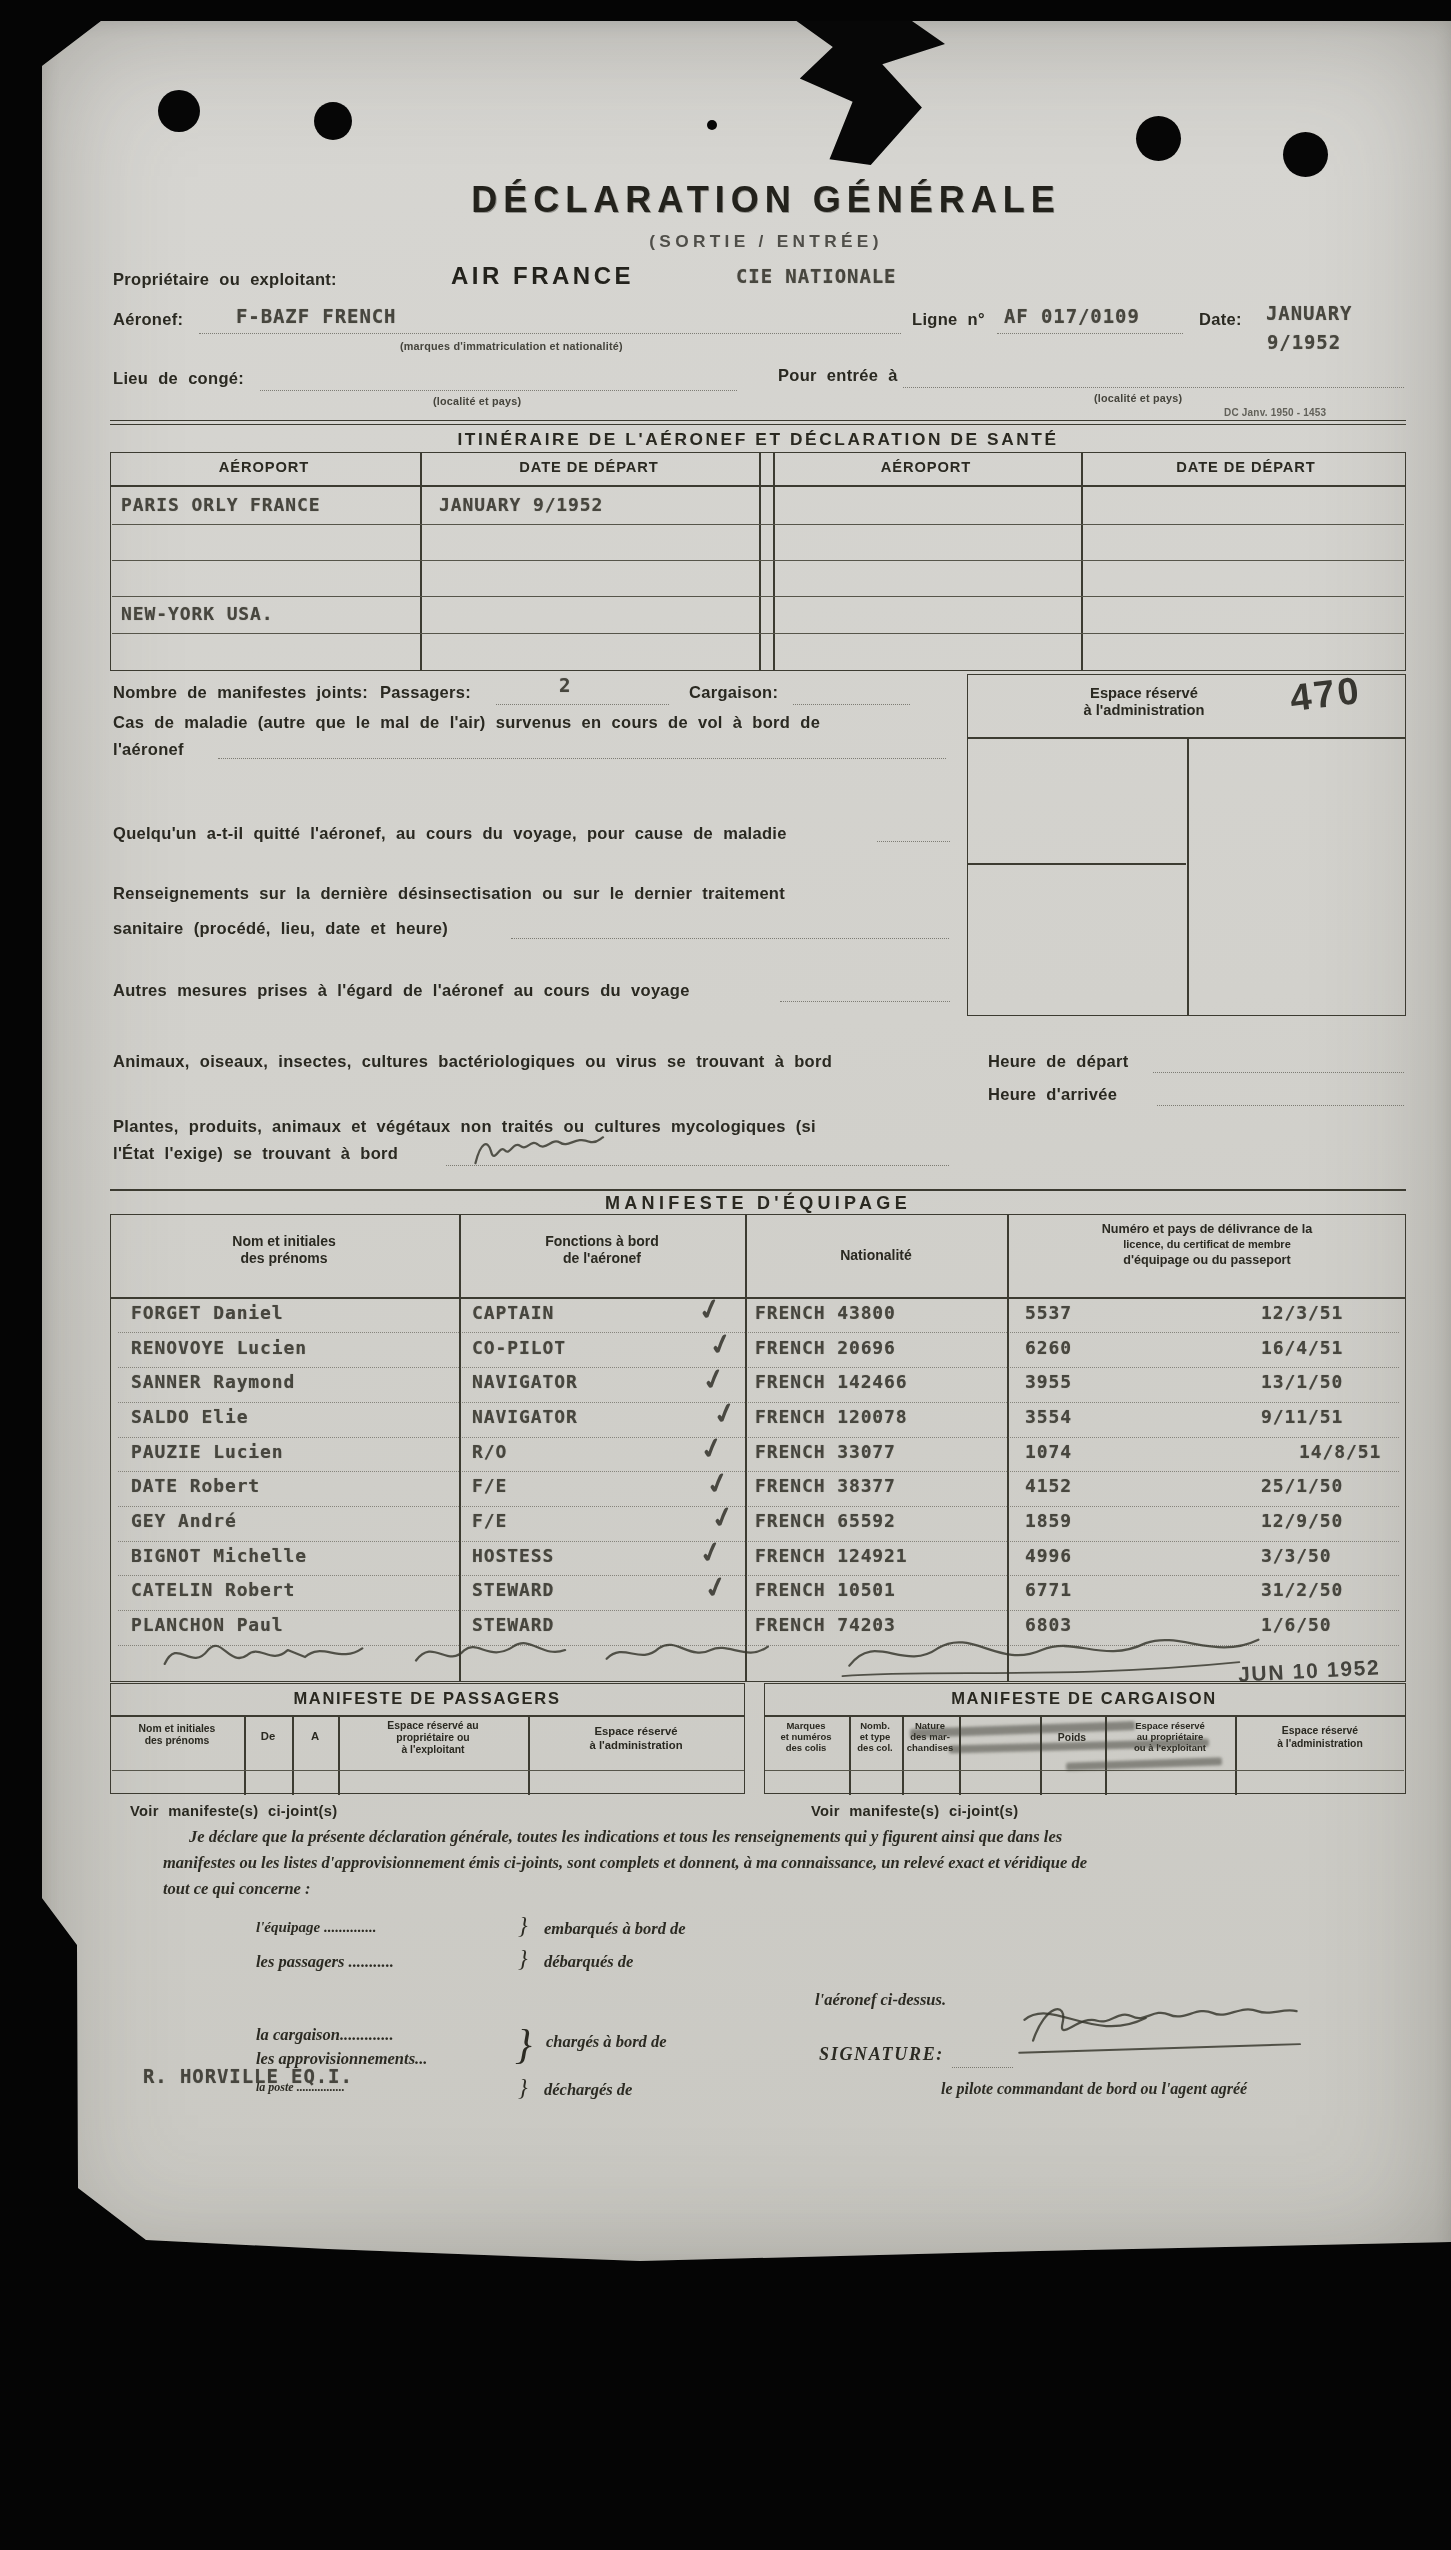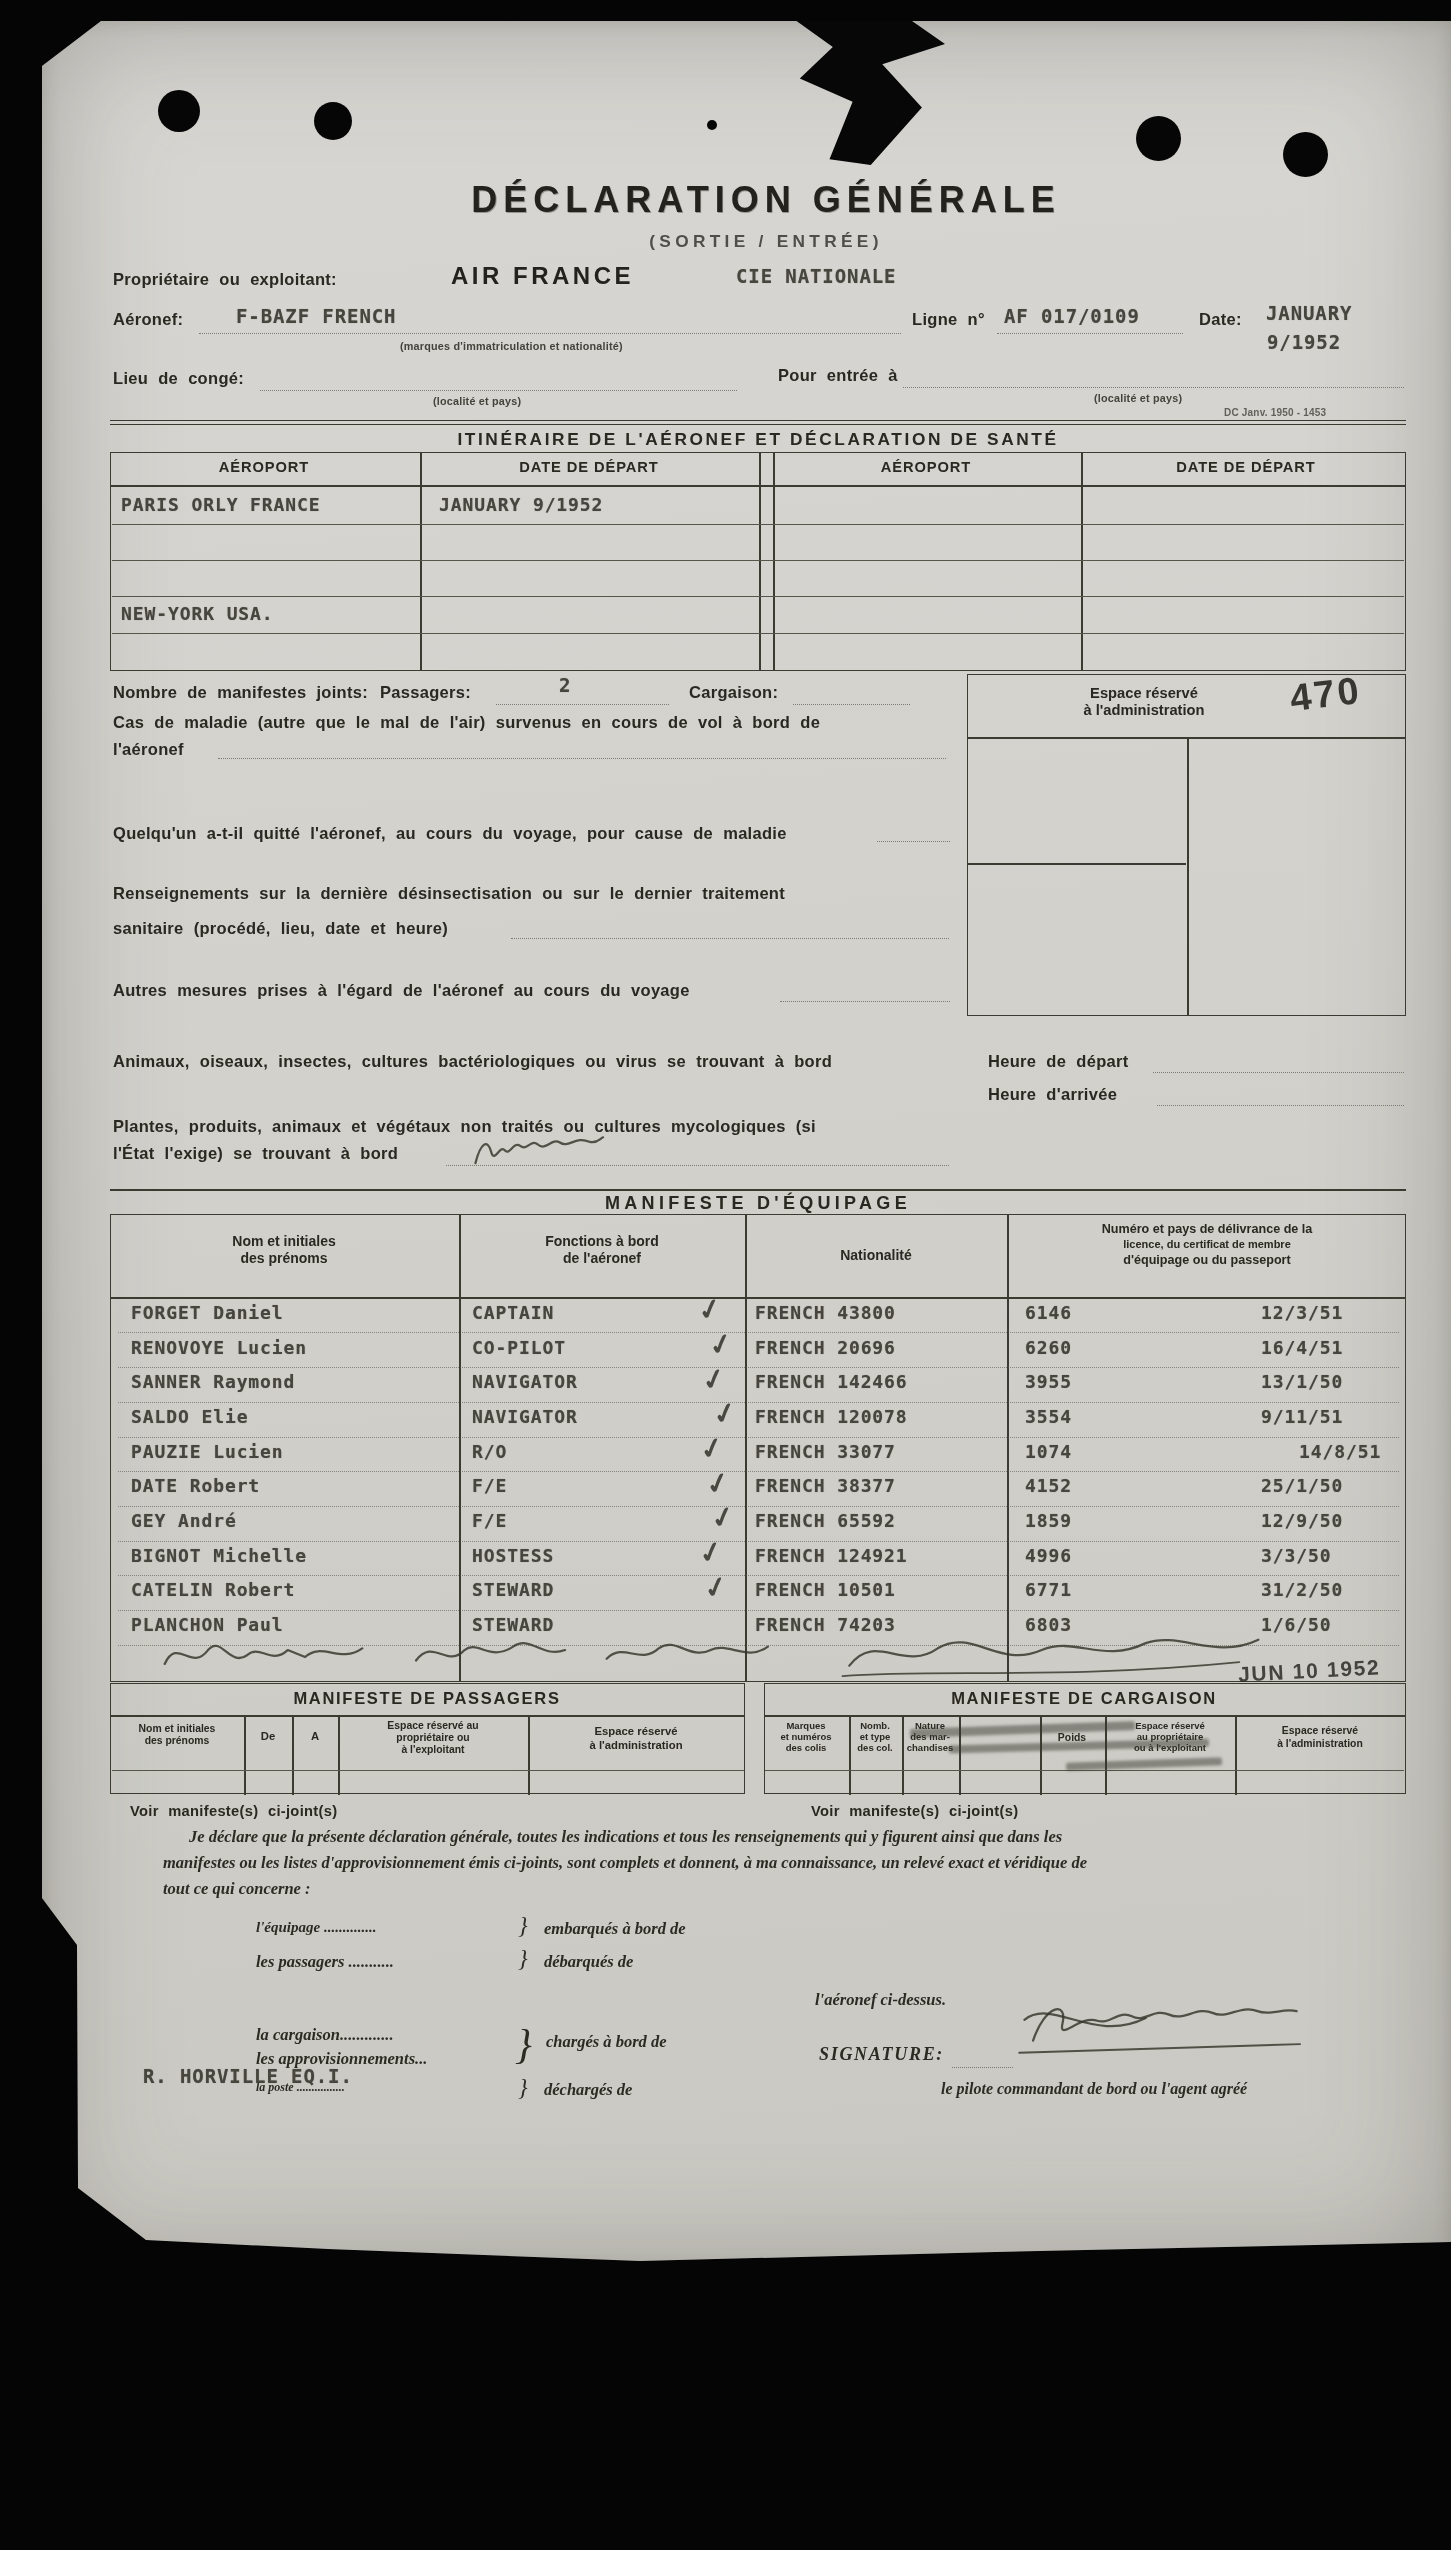--- a/index.html
+++ b/index.html
@@ -157,21 +157,21 @@
 <div class="rowdash" style="left:118px;top:1505px;width:1281px"></div>
 <div class="rowdash" style="left:118px;top:1540px;width:1281px"></div>
 <div class="rowdash" style="left:118px;top:1574px;width:1281px"></div>
 <div class="rowdash" style="left:118px;top:1609px;width:1281px"></div>
 <div class="rowdash" style="left:118px;top:1644px;width:1281px"></div>
 
 <div class="typed sm" style="left:131px;top:1302px">FORGET Daniel</div>
 <div class="typed sm" style="left:472px;top:1302px">CAPTAIN</div>
 <div class="check" style="left:698px;top:1293px">✓</div>
 <div class="typed sm" style="left:755px;top:1302px">FRENCH  43800</div>
-<div class="typed sm" style="left:1025px;top:1302px">6146</div>
+<div class="typed sm" style="left:1025px;top:1302px">5537</div>
 <div class="typed sm" style="left:1261px;top:1302px">12/3/51</div>
 
 <div class="typed sm" style="left:131px;top:1337px">RENOVOYE Lucien</div>
 <div class="typed sm" style="left:472px;top:1337px">CO-PILOT</div>
 <div class="check" style="left:709px;top:1328px">✓</div>
 <div class="typed sm" style="left:755px;top:1337px">FRENCH  20696</div>
 <div class="typed sm" style="left:1025px;top:1337px">6260</div>
 <div class="typed sm" style="left:1261px;top:1337px">16/4/51</div>
 
 <div class="typed sm" style="left:131px;top:1371px">SANNER Raymond</div>

